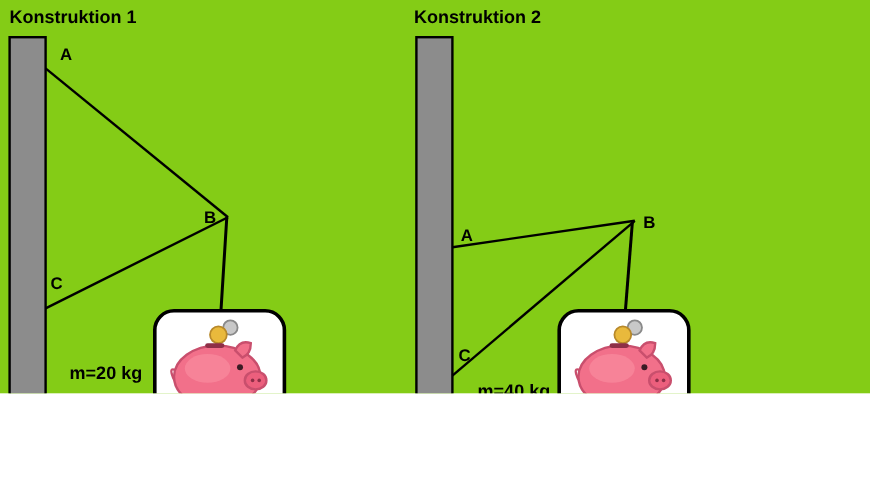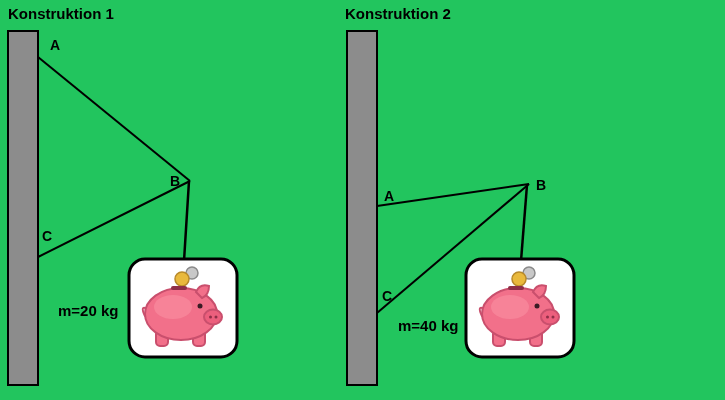--- a/index.html
+++ b/index.html
@@ -3,22 +3,22 @@
 <meta charset="utf-8">
 <style>
   html, body {
     margin: 0;
     padding: 0;
     background: #ffffff;
   }
   .stage {
     position: relative;
     width: 725px;
-    height: 400px;
-    background: #22c55e;
+    height: 328px;
+    background: #84cc16;
     overflow: hidden;
     font-family: "Liberation Sans", sans-serif;
   }
   svg { display: block; }
   .title-text {
     font-family: "Liberation Sans", sans-serif;
     font-size: 15px;
     font-weight: bold;
     fill: #000000;
   }

